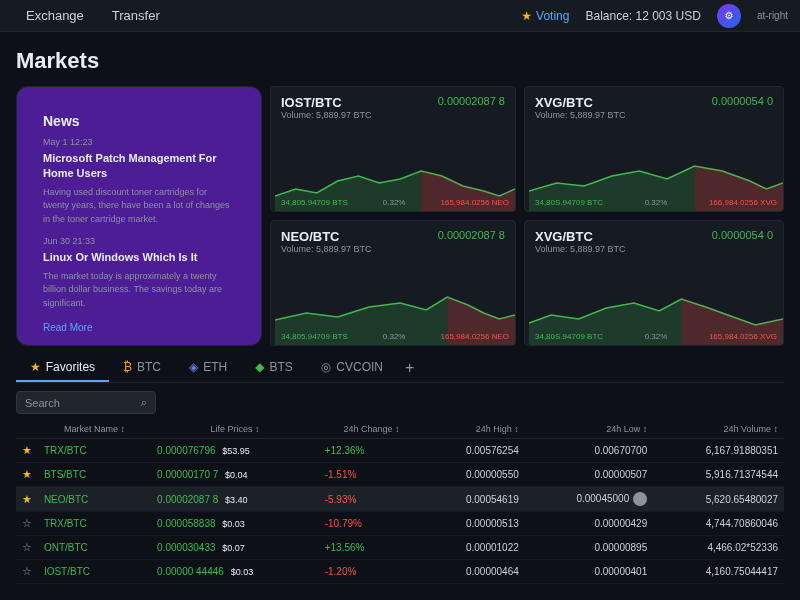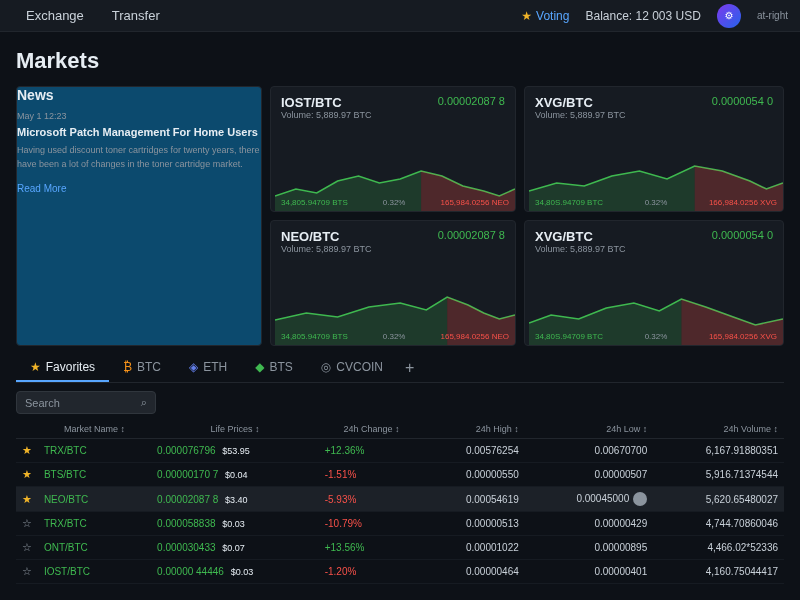--- a/index.html
+++ b/index.html
@@ -130,24 +130,24 @@
       justify-content: space-between;
       font-size: 8px;
       color: #8b949e;
       z-index: 2;
     }
     .spark-label-green { color: #3fb950; }
     .spark-label-red { color: #f85149; }
 
     
     .news-card {
-      background: #0c4a6e;
+      background: #4c1d95;
       border: 1px solid #21262d;
-      border-radius: 4px;
-      padding: 0;
+      border-radius: 12px;
+      padding: 26px;
       grid-row: 1 / 3;
     }
     .news-title-main {
       font-size: 14px;
       font-weight: 600;
       color: #e6edf3;
       margin-bottom: 8px;
     }
     .news-date { font-size: 9px; color: #8b949e; margin-bottom: 4px; }
     .news-article-title {
@@ -334,20 +334,25 @@
         </div>
       </div>
     </div>
 
     <div class="news-card">
       <div class="news-title-main">News</div>
       <div>
         <div class="news-date">May 1 12:23</div>
         <div class="news-article-title">Microsoft Patch Management For Home Users</div>
         <div class="news-article-body">Having used discount toner cartridges for twenty years, there have been a lot of changes in the toner cartridge market.</div>
+      </div>
+      <div>
+        <div class="news-date">Jun 30 21:33</div>
+        <div class="news-article-title">Linux Or Windows Which Is It</div>
+        <div class="news-article-body">The market today is approximately a twenty billion dollar business. The savings today are significant.</div>
       </div>
       <span class="read-more">Read More</span>
     </div>
 
     <div class="market-card">
       <div class="market-card-header">
         <div>
           <div class="market-pair">NEO/BTC</div>
           <div class="market-volume">Volume: 5,889.97 BTC</div>
         </div>

